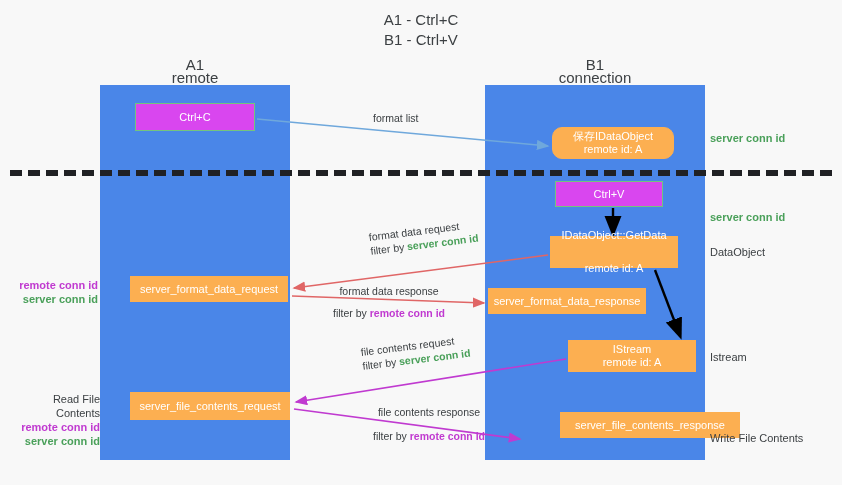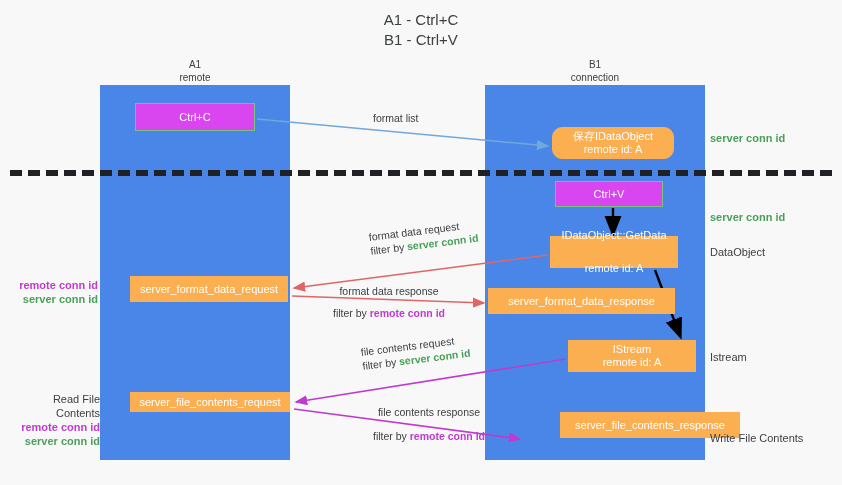--- a/index.html
+++ b/index.html
@@ -15,21 +15,21 @@
   .abs{position:absolute;}
 
   
   #title{
     left:0;top:10px;width:842px;text-align:center;
     font-size:15px;line-height:20px;color:#3c4043;
   }
 
   
   .lane-head{
-    text-align:center;font-size:10px;line-height:13px;color:#3c4043;
+    text-align:center;font-size:15px;line-height:13px;color:#3c4043;
   }
   #head-a1{left:100px;top:58px;width:190px;}
   #head-b1{left:485px;top:58px;width:220px;}
 
   
   .lane{background:#4a86e8;}
   #lane-a1{left:100px;top:85px;width:190px;height:375px;}
   #lane-b1{left:485px;top:85px;width:220px;height:375px;}
 
   
@@ -46,23 +46,23 @@
     border:1px solid rgba(255,255,255,.35);
   }
   .node.green{background:#d946ef;border-color:#74c47e;}
   .node.orange{background:#fcaf51;border-color:#fcaf51;}
 
   #n-ctrlc{left:135px;top:103px;width:120px;height:28px;}
   #n-save-ido{left:552px;top:127px;width:122px;height:32px;border-radius:10px;}
   #n-ctrlv{left:555px;top:181px;width:108px;height:26px;}
   #n-getdata{left:550px;top:236px;width:128px;height:32px;gap:20px;}
   #n-sfdreq{left:130px;top:276px;width:158px;height:26px;}
-  #n-sfdresp{left:488px;top:288px;width:187px;height:26px;}
+  #n-sfdresp{left:488px;top:288px;width:158px;height:26px;}
   #n-istream{left:568px;top:340px;width:128px;height:32px;}
-  #n-sfcreq{left:130px;top:392px;width:160px;height:20px;}
+  #n-sfcreq{left:130px;top:392px;width:160px;height:28px;}
   #n-sfcresp{left:524px;top:412px;width:180px;height:26px;margin-left:36px;}
 
   
   .side{font-size:11px;line-height:14px;}
   .green-t{color:#4aa05a;font-weight:bold;}
   .magenta-t{color:#c03ad0;font-weight:bold;}
   .plain-t{color:#3c4043;}
   #s-serverconn1{left:710px;top:131px;}
   #s-serverconn2{left:710px;top:210px;}
   #s-dataobject{left:710px;top:245px;}

